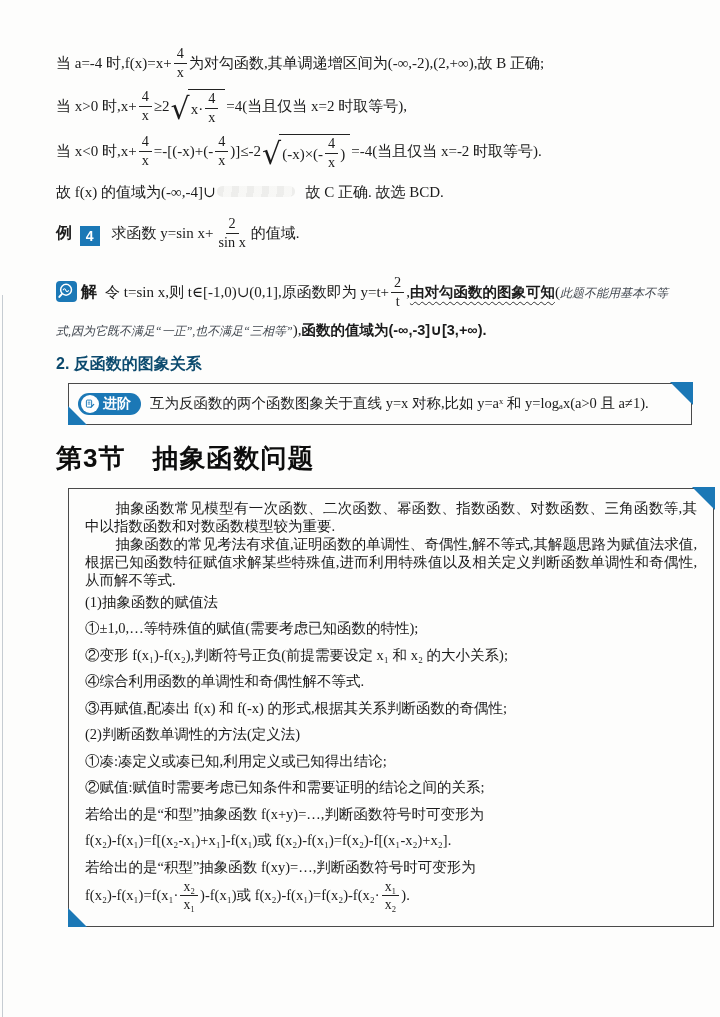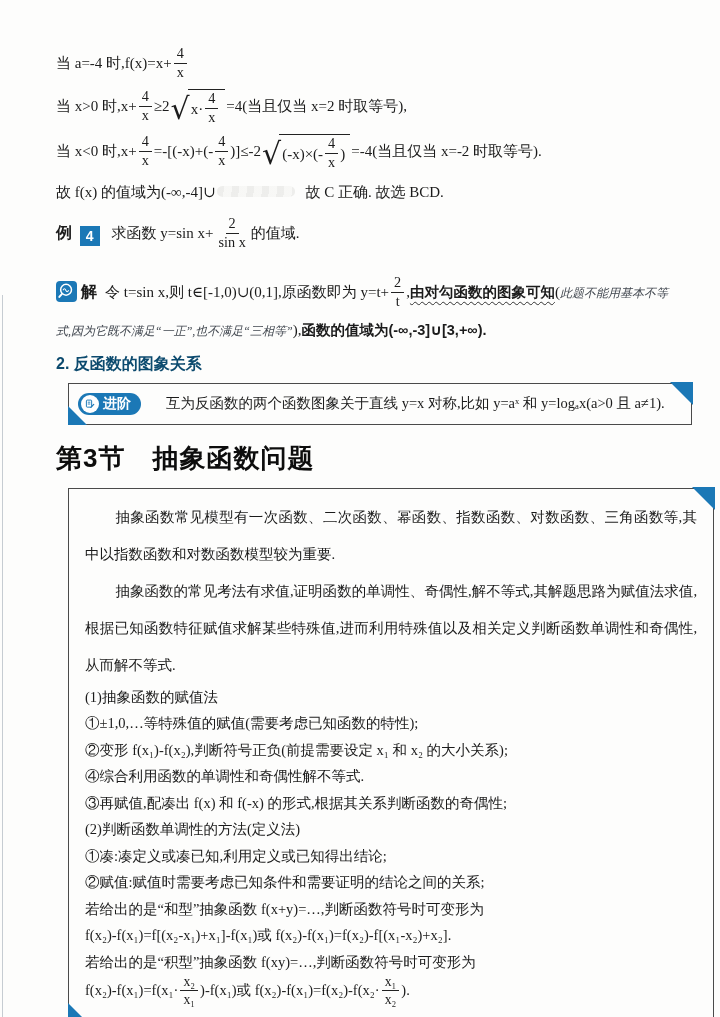--- a/index.html
+++ b/index.html
@@ -43,54 +43,54 @@
   .jie-icon{display:inline-block; width:21px; height:21px; background:var(--accent); border-radius:4px;
         vertical-align:-5px; margin-right:4px;}
   .jie-icon svg{display:block; width:21px; height:21px;}
   .jie-label{font-family:"Liberation Sans","DejaVu Sans",sans-serif; font-weight:700; font-size:16px; margin-right:8px;}
   .jie .mline{margin-bottom:6px;}
   
   .subtitle{font-family:"Liberation Sans","DejaVu Sans",sans-serif; font-weight:700; font-size:16px;
         margin:10px 0 8px; color:#0c4a6e;}
   
   .adv-box{position:relative; width:624px; border:1.5px solid var(--border); background:#fdfdfc;
-        margin:2px 0 6px 12px; padding:9px 12px 9px 9px; display:flex; align-items:center; gap:25px;}
+        margin:2px 0 6px 12px; padding:9px 12px 9px 9px; display:flex; align-items:center; gap:9px;}
   .adv-badge{flex:0 0 auto; display:inline-flex; align-items:center; gap:4px; background:var(--accent);
         color:#fff; border-radius:13px; padding:2px 10px 2px 3px;
         font-family:"Liberation Sans","DejaVu Sans",sans-serif; font-weight:700; font-size:14px;}
   .adv-badge .circ{display:inline-flex; align-items:center; justify-content:center;
         width:18px; height:18px; background:#fff; border-radius:50%;}
   .adv-badge .circ svg{display:block; width:12px; height:12px;}
   .adv-text{white-space:nowrap; font-size:14.5px;}
   .corner-tr{position:absolute; top:-1.5px; right:-1.5px; width:0; height:0;
         border-top:23px solid var(--accent); border-left:23px solid transparent;}
   .corner-bl{position:absolute; bottom:-1.5px; left:-1.5px; width:0; height:0;
         border-bottom:19px solid var(--accent); border-right:19px solid transparent;}
   
   .chapter{margin:16px 0 12px; 
         font-family:"Liberation Sans","DejaVu Sans",sans-serif; font-weight:700; font-size:26px;
         letter-spacing:1px; color:#0d0d0d;}
   
   .concept-box{position:relative; width:646px; border:1.5px solid var(--border); background:#fdfdfc;
         margin-left:12px; padding:10px 16px 12px;}
   .box-content p{margin:0; line-height:26.5px; font-size:14.5px; white-space:nowrap;}
-  .box-content p.indent{white-space:normal; text-indent:2.1em; text-align:justify; line-height:37px;}
+  .box-content p.indent{white-space:normal; text-indent:2.1em; text-align:justify; line-height:18px;}
 </style>
 </head>
 <body>
 
 <div class="page">
   <div class="edge-line"></div>
   <div class="content">
 
     <section class="solution">
         <div class="mline tall"><span class="run">当 a=-4 时,f(x)=x+</span><span class="frac">
             <span class="num">4</span>
             <span class="den">x</span>
-          </span></div>
+          </span><span class="run">为对勾函数,其单调递增区间为(-∞,-2),(2,+∞),故 B 正确;</span></div>
         <div class="mline tall"><span class="run">当 x&gt;0 时,x+</span><span class="frac">
             <span class="num">4</span>
             <span class="den">x</span>
           </span><span class="run">≥2</span><span class="sqrt">
             <span class="radical">√</span>
             <span class="sqrt-body">
               <span class="run">x·</span>
               <span class="frac">
                 <span class="num">4</span>
                 <span class="den">x</span>

